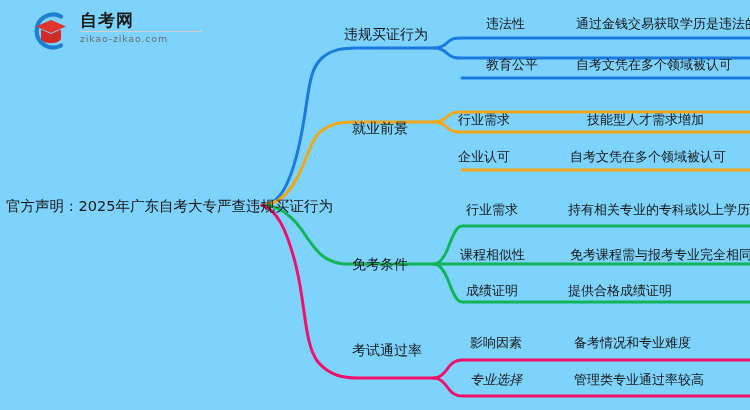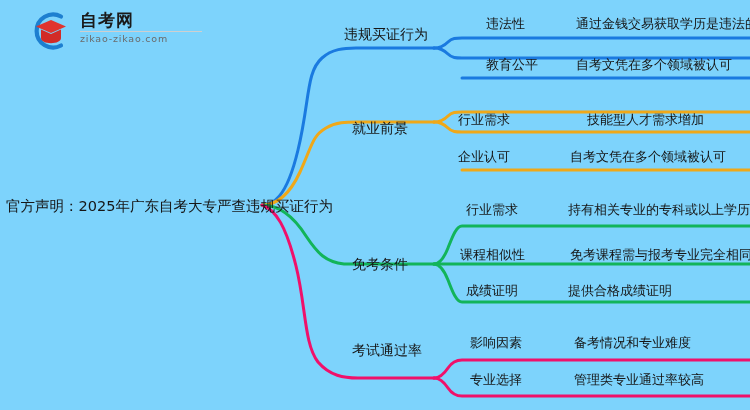--- a/index.html
+++ b/index.html
@@ -165,16 +165,16 @@
   <div class="node-text leaf-label" style="left:466px; top:201px;">行业需求</div>
   <div class="node-text leaf-desc" style="left:568px; top:201px;">持有相关专业的专科或以上学历</div>
   <div class="node-text leaf-label" style="left:460px; top:246px;">课程相似性</div>
   <div class="node-text leaf-desc" style="left:570px; top:246px;">免考课程需与报考专业完全相同</div>
   <div class="node-text leaf-label" style="left:466px; top:282px;">成绩证明</div>
   <div class="node-text leaf-desc" style="left:568px; top:282px;text-align:center;">提供合格成绩证明</div>
 
   <div class="node-text branch-label" style="left:352px; top:342px;">考试通过率</div>
   <div class="node-text leaf-label" style="left:470px; top:334px;">影响因素</div>
   <div class="node-text leaf-desc" style="left:574px; top:334px;">备考情况和专业难度</div>
-  <div class="node-text leaf-label" style="left:470px; top:371px;">专业选择</div>
+  <div class="node-text leaf-label" style="left:470px; top:371px;font-style:italic;">专业选择</div>
   <div class="node-text leaf-desc" style="left:574px; top:371px;text-align:center;">管理类专业通过率较高</div>
 
 </div>
 
 </body></html>

